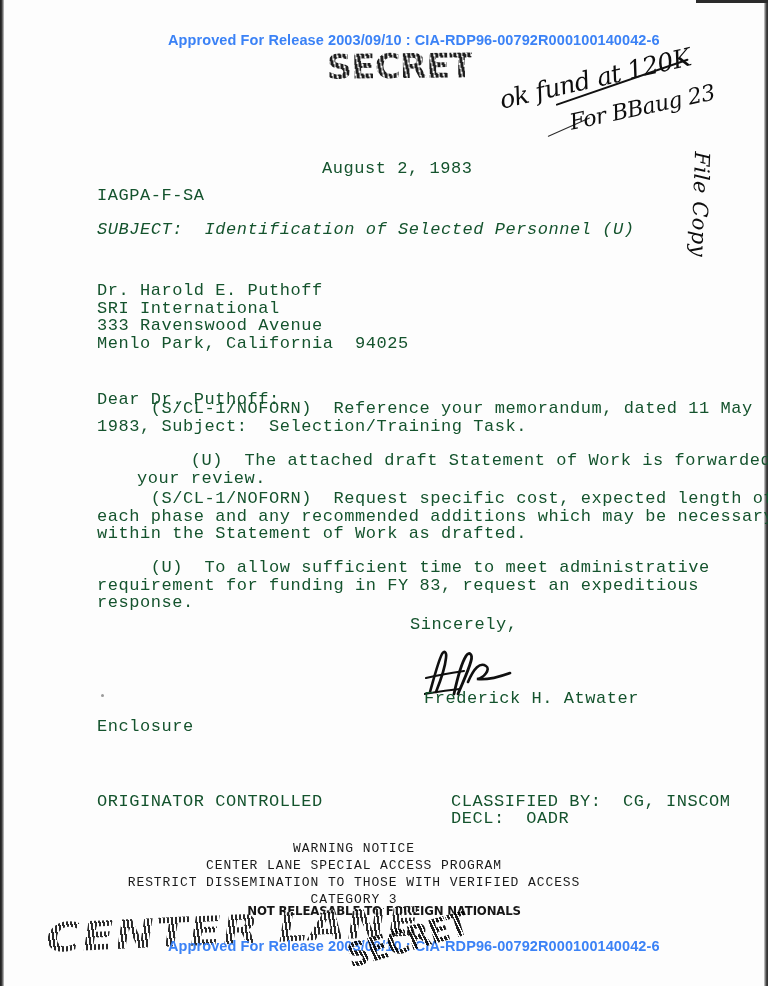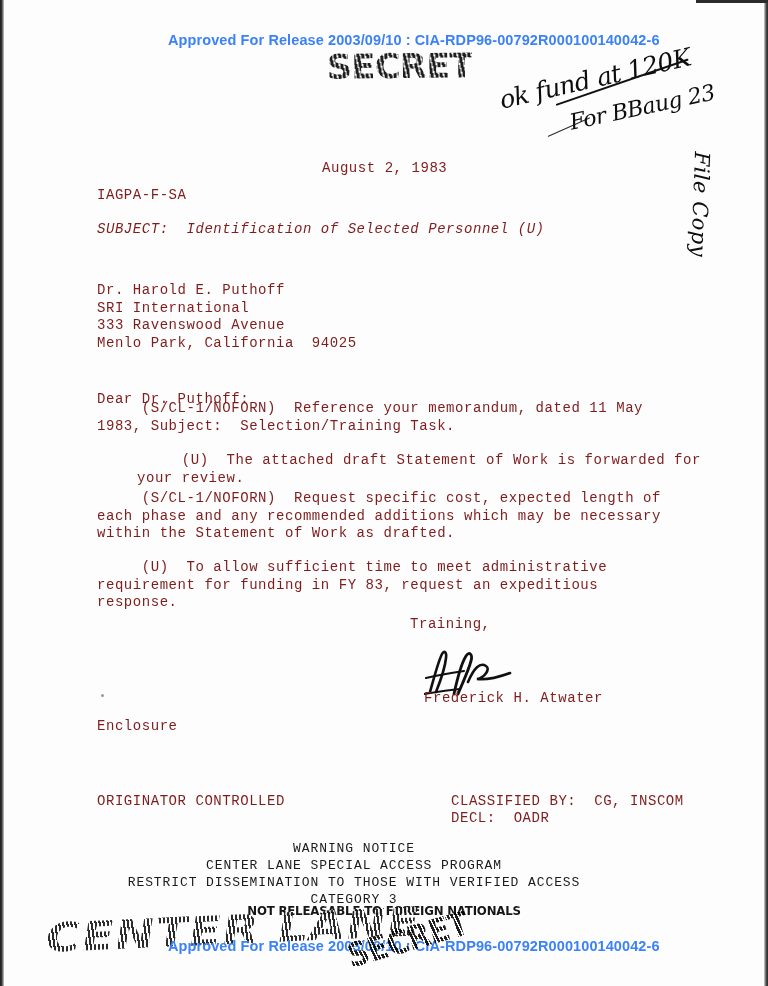--- a/index.html
+++ b/index.html
@@ -117,23 +117,23 @@
     -webkit-background-clip: text;
     background-clip: text;
     color: transparent;
     opacity: 0.92;
   }
 
   
   .tw {
     position: absolute;
     font-family: "Liberation Mono", "DejaVu Sans Mono", monospace;
-    font-size: 14px;
+    font-size: 17px;
     line-height: 17.5px;
-    color: #7f1d1d;
+    color: #14532d;
     white-space: pre;
     letter-spacing: 0.55px;
   }
 
   #doc-date      { left: 322px; top: 160px; }
   #office-symbol { left: 97px;  top: 187px; }
   #subject-line  { left: 97px;  top: 221px; font-style: italic; }
   #addressee     { left: 97px;  top: 282px; }
   #salutation    { left: 97px;  top: 391px; }
 
@@ -292,21 +292,21 @@
 1983, Subject:  Selection/Training Task.</div>
   <div class="tw para" id="para-2">     (U)  The attached draft Statement of Work is forwarded for
 your review.</div>
   <div class="tw para" id="para-3">     (S/CL-1/NOFORN)  Request specific cost, expected length of
 each phase and any recommended additions which may be necessary
 within the Statement of Work as drafted.</div>
   <div class="tw para" id="para-4">     (U)  To allow sufficient time to meet administrative
 requirement for funding in FY 83, request an expeditious
 response.</div>
 
-  <div class="tw" id="closing">Training,</div>
+  <div class="tw" id="closing">Sincerely,</div>
 
   <div id="signature-mark">
     <svg width="112" height="48" viewBox="0 0 112 48" fill="none">
       <path d="M6 44 C10 30, 14 14, 18 6 C20 2, 23 4, 22 10 C21 20, 16 34, 12 44" stroke="#101010" stroke-width="2.6" stroke-linecap="round" fill="none"></path>
       <path d="M30 46 C33 32, 37 16, 42 8 C45 3, 49 6, 47 13 C44 24, 38 36, 34 46" stroke="#101010" stroke-width="2.8" stroke-linecap="round" fill="none"></path>
       <path d="M2 30 C14 27, 26 25, 40 23" stroke="#101010" stroke-width="2.2" stroke-linecap="round" fill="none"></path>
       <path d="M44 34 C50 20, 56 14, 62 18 C67 21, 60 30, 53 31 C60 32, 72 30, 86 25" stroke="#101010" stroke-width="2.6" stroke-linecap="round" fill="none"></path>
       <path d="M0 46 C12 44, 24 42, 36 41" stroke="#101010" stroke-width="2" stroke-linecap="round" fill="none"></path>
     </svg>
   </div>

